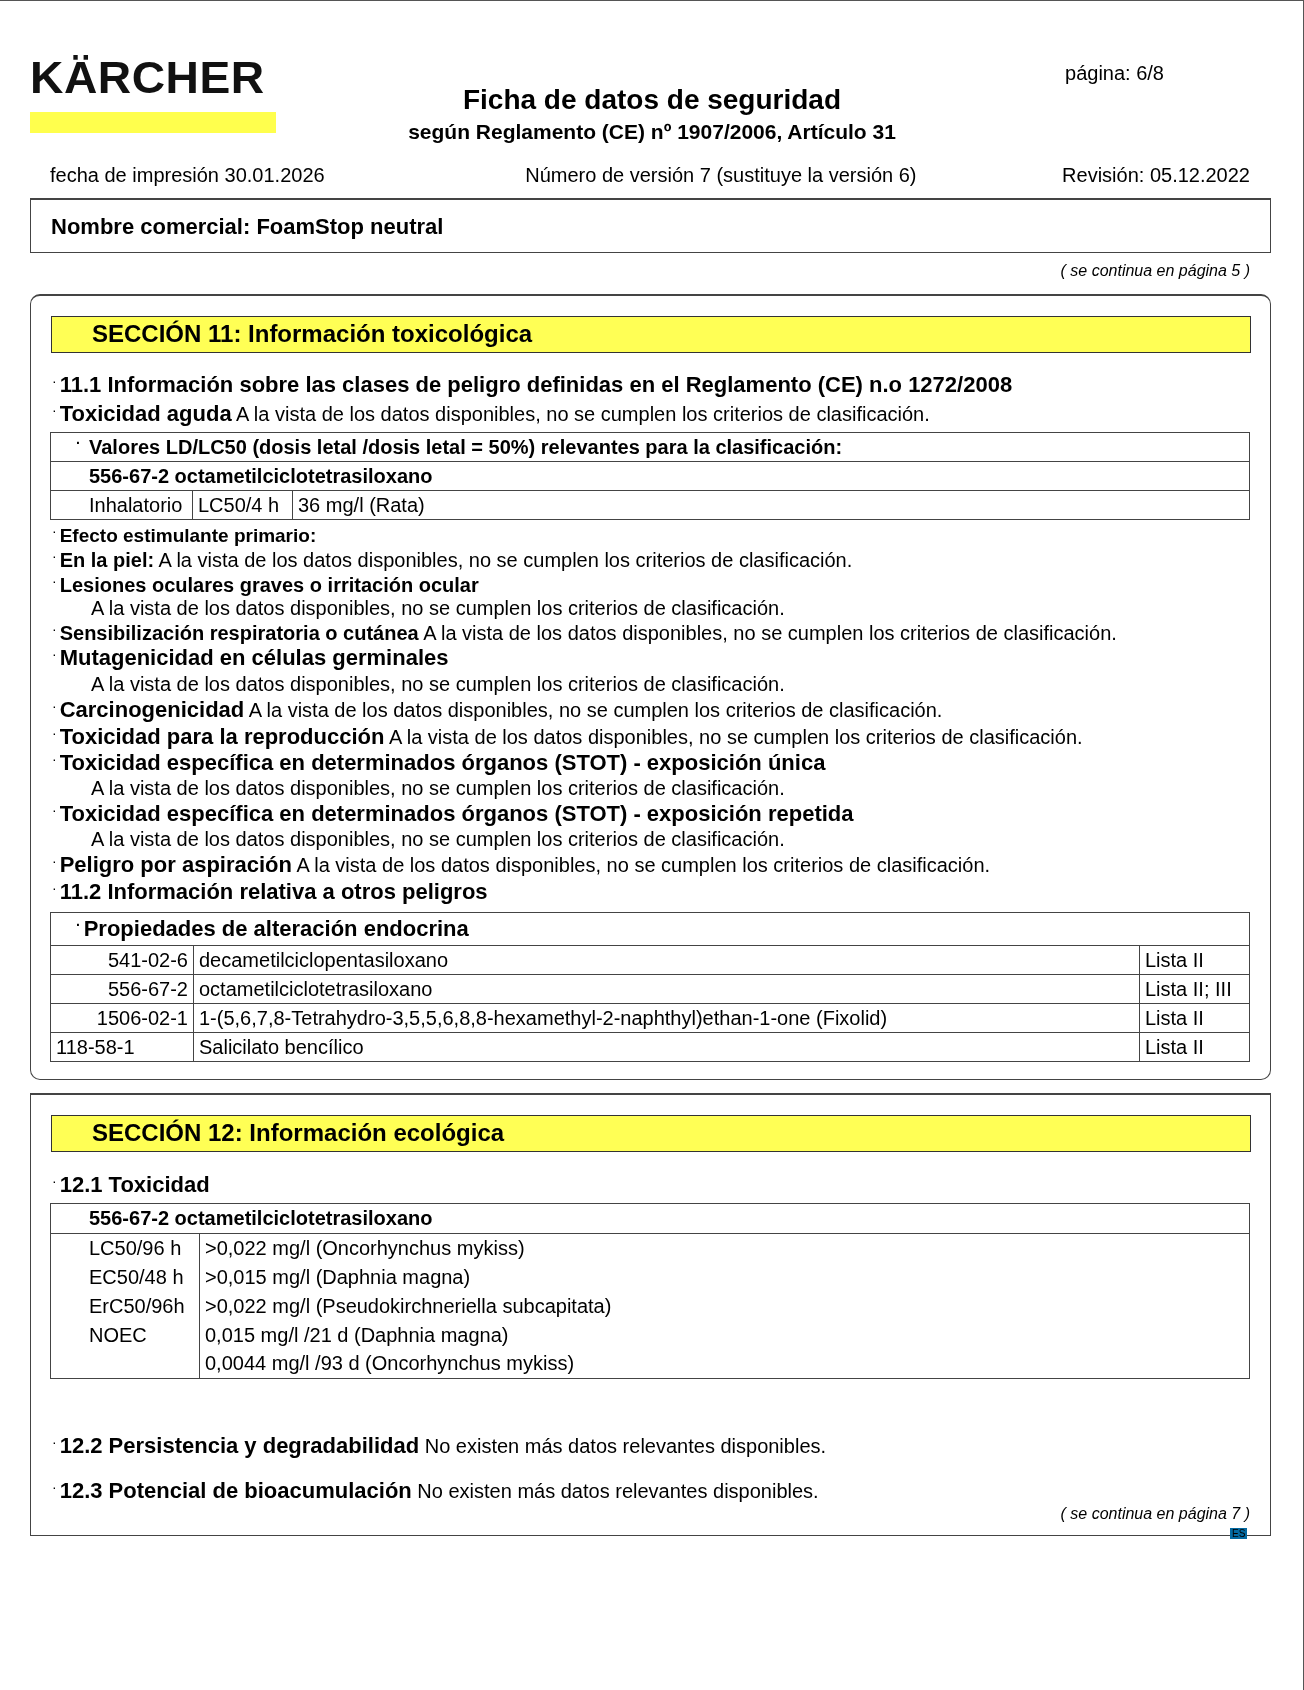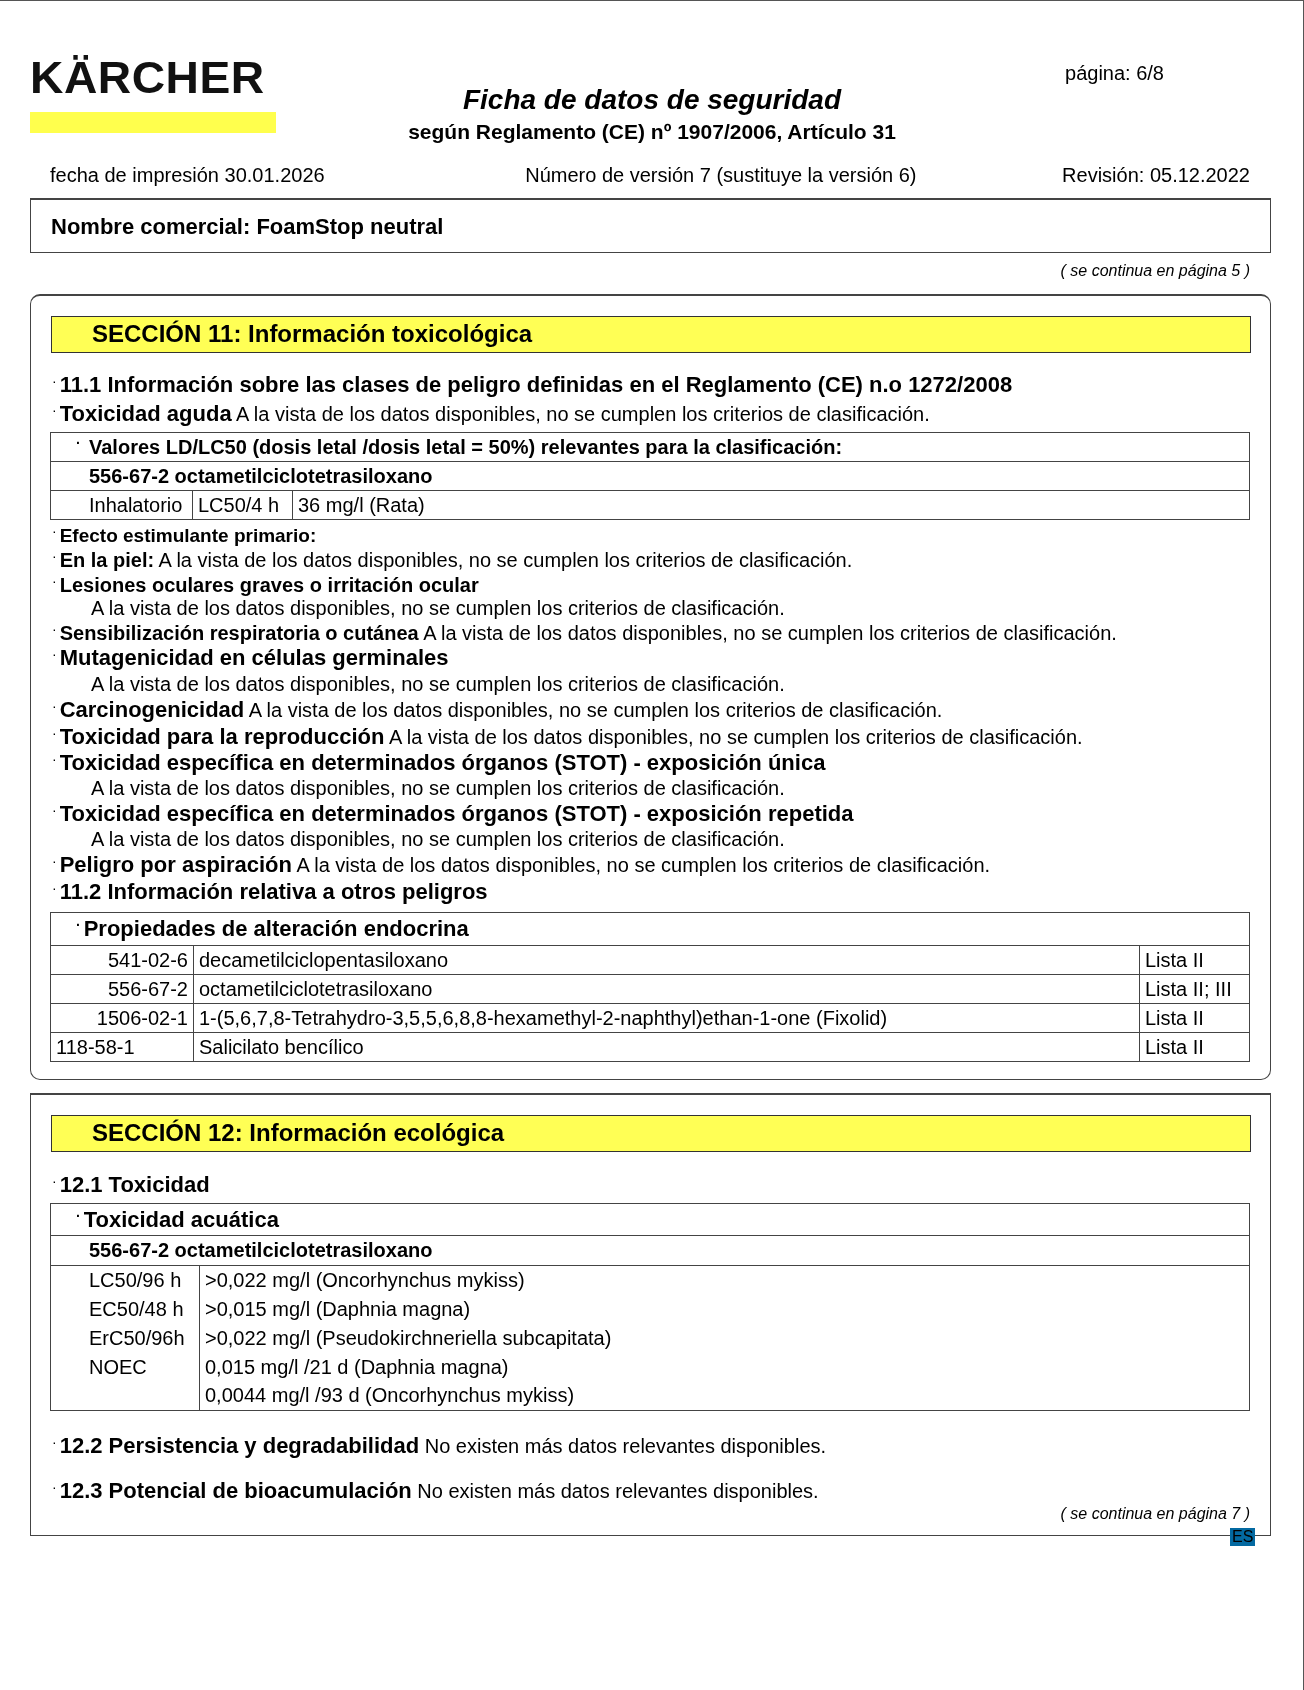--- a/index.html
+++ b/index.html
@@ -6,21 +6,21 @@
   html, body { width: 1304px; height: 1690px; background: #ffffff; }
   body { font-family: "Liberation Sans", sans-serif; color: #000; position: relative; overflow: hidden; }
   .page-border { position: absolute; left: 0; top: 0; width: 1304px; height: 1690px; border-top: 1px solid #555; border-right: 1px solid #555; }
 
   
   .logo { position: absolute; left: 30px; top: 56px; }
   .logo-text { font-family: "Liberation Sans", sans-serif; font-weight: 700; font-size: 44px; letter-spacing: 0.5px; line-height: 1; color: #111; transform: scaleX(1.05); transform-origin: left; display: block; }
   .logo-bar { width: 246px; height: 21px; background: #ffff4d; margin-top: 12px; }
   .page-num { position: absolute; right: 140px; top: 62px; font-size: 20px; }
   .doc-title { position: absolute; left: 0; width: 1304px; top: 84px; text-align: center; font-weight: 700; font-size: 28px; padding-left: 0; }
-  .doc-title span { display: inline-block; margin-left: 0; font-style: italic; }
+  .doc-title span { display: inline-block; margin-left: 0; }
   .doc-subtitle { position: absolute; left: 0; width: 1304px; top: 120px; text-align: center; font-weight: 700; font-size: 21px; }
   .meta-row { position: absolute; left: 50px; right: 54px; top: 164px; display: flex; justify-content: space-between; font-size: 20px; }
 
   
   .product-box { position: absolute; left: 30px; top: 198px; width: 1241px; height: 55px; border: 1.5px solid #444; border-top-width: 2px; padding: 14px 20px; font-weight: 700; font-size: 22px; }
 
   .continue-note { position: absolute; right: 54px; font-size: 16px; font-style: italic; }
 
   
   .section-frame { position: absolute; left: 30px; width: 1241px; border: 1.5px solid #444; border-top-width: 2px; }
@@ -29,21 +29,21 @@
   .line { position: absolute; left: 52px; font-size: 20px; white-space: nowrap; }
   .line .dot { font-size: 14px; vertical-align: 6px; margin-right: 3px; }
   .line b { font-weight: 700; }
   .lg { font-size: 22px; }
   .indent { left: 91px; }
 
   table.grid { position: absolute; left: 50px; border-collapse: collapse; font-size: 20px; }
   table.grid td { border: 1.5px solid #444; padding: 0 5px; height: 29px; white-space: nowrap; }
   .bold { font-weight: 700; }
 
-  .es-tag { position: absolute; font-size: 16px; background: #0369a1; padding: 0 2px; }
+  .es-tag { position: absolute; font-size: 10px; background: #0369a1; padding: 0 2px; }
 </style>
 </head>
 <body>
 
 <div class="page-border"></div>
 
 <div class="logo">
   <span class="logo-text">KÄRCHER</span>
   <div class="logo-bar"></div>
 </div>
@@ -131,23 +131,20 @@
   </table>
 
 <div class="section-frame" style="top:1093px; height:443px;">
   <div class="section-header" style="top:20px">SECCIÓN 12: Información ecológica</div>
 </div>
 
 <div class="line lg" style="top:1172px"><span class="dot">·</span><b>12.1 Toxicidad</b></div>
 
 <table class="grid" style="top:1203px; width:1200px;">
   <tbody>
-      <tr>
-    <td colspan="2" class="bold" style="padding-left:25px; height:32px; font-size:22px;"><span class="dot" style="font-size:14px;vertical-align:6px;margin-right:3px">·</span><span>Toxicidad acuática</span></td>
-  </tr>
   <tr>
     <td colspan="2" class="bold" style="padding-left:38px; height:30px;">556-67-2 octametilciclotetrasiloxano</td>
   </tr>
   <tr>
     <td style="width:149px; padding-left:38px; border-bottom:none; border-top:1.5px solid #444;">LC50/96 h</td>
     <td style="border-bottom:none;">&gt;0,022 mg/l (Oncorhynchus mykiss)</td>
   </tr>
   <tr>
     <td style="padding-left:38px; border-top:none; border-bottom:none;">EC50/48 h</td>
     <td style="border-top:none; border-bottom:none;">&gt;0,015 mg/l (Daphnia magna)</td>

